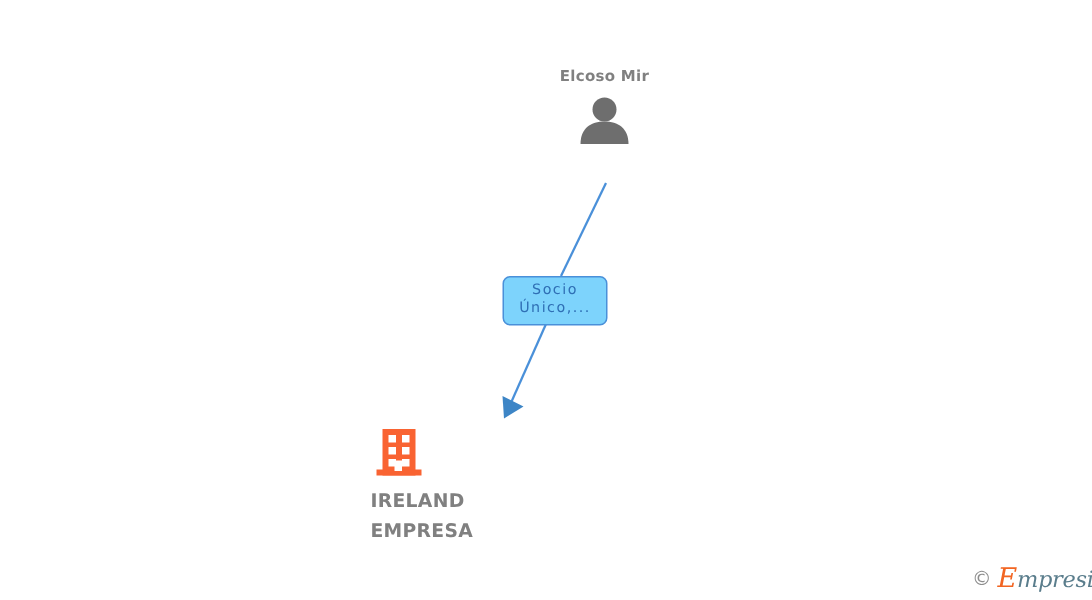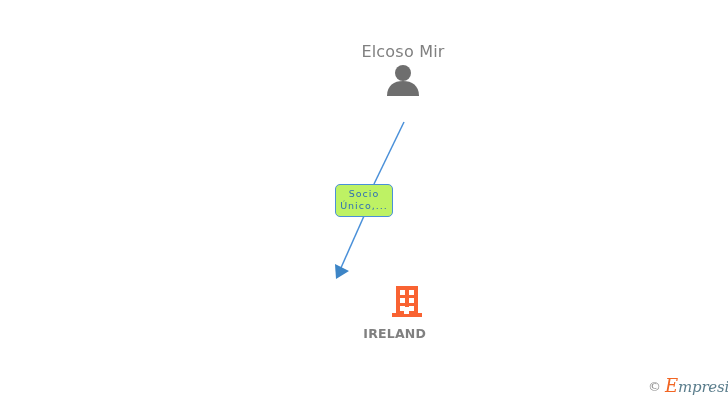--- a/index.html
+++ b/index.html
@@ -30,57 +30,58 @@
 
   
   .person-node {
     position: absolute;
     left: 341px;
     top: 44px;
     width: 124px;
     text-align: center;
   }
   .person-label {
-    font-size: 16px;
+    font-size: 10px;
     line-height: 15px;
     color: #808080;
     letter-spacing: 0.2px;
     white-space: nowrap;
+    font-weight: bold;
   }
   .person-icon-wrap {
     margin-top: 5px;
     height: 32px;
     line-height: 0;
   }
 
   
   .edge-label {
     position: absolute;
     left: 335px;
     top: 184px;
-    width: 58px;
+    width: 70px;
     padding: 3px 2px 4px 2px;
     box-sizing: border-box;
-    background: #bef264;
+    background: #7dd3fc;
     border: 1.3px solid #4a90d9;
     border-radius: 5px;
     text-align: center;
     color: #2f6fb5;
     font-size: 9.5px;
     line-height: 12px;
     letter-spacing: 1px;
   }
 
   
   .company-node {
     position: absolute;
-    left: 236px;
+    left: 247px;
     top: 283px;
     width: 190px;
-    text-align: right;
+    text-align: left;
   }
   .company-icon-wrap {
     height: 38px;
     line-height: 0;
   }
   .company-label {
     margin-top: 6px;
     font-size: 12.5px;
     line-height: 14px;
     color: #808080;
@@ -156,20 +157,21 @@
         <rect x="21" y="7" width="5" height="5" fill="#ffffff"></rect>
         <rect x="12" y="15" width="5" height="5" fill="#ffffff"></rect>
         <rect x="21" y="15" width="5" height="5" fill="#ffffff"></rect>
         <rect x="12" y="23" width="5" height="5" fill="#ffffff"></rect>
         <rect x="21" y="23" width="5" height="5" fill="#ffffff"></rect>
 
         <rect x="16" y="24" width="5" height="7" fill="#ffffff"></rect>
       </svg>
     </div>
     <div class="company-label">IRELAND</div>
+    <div class="company-label">EMPRESA</div>
   </div>
 
   <div class="watermark">
     <span class="wm-copy">©</span>
     <span class="wm-text"><span class="wm-e">E</span><span>mpresia</span></span>
   </div>
 
 </div>
 
 </body></html>

